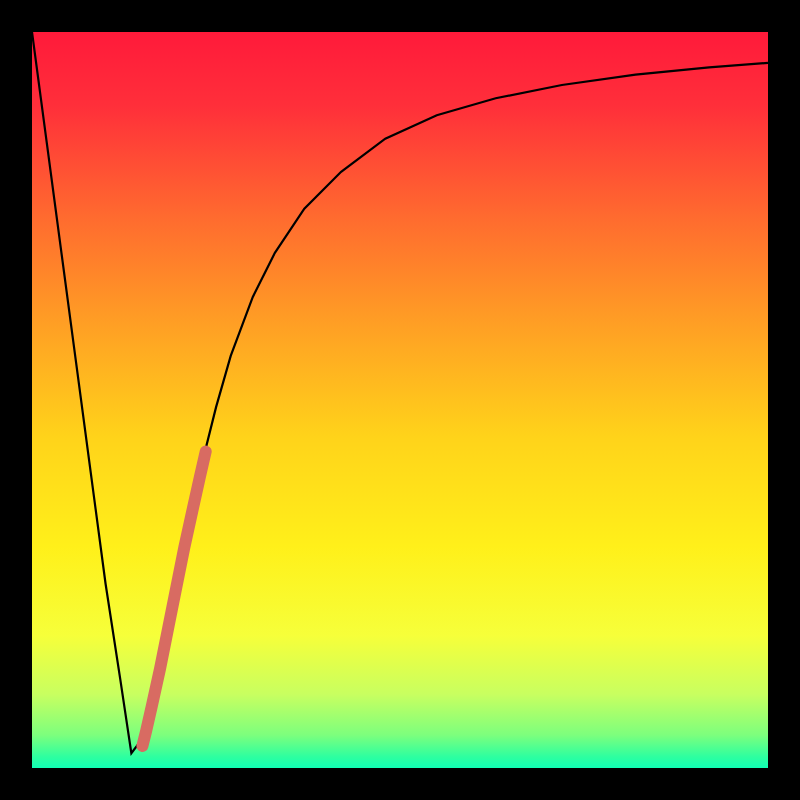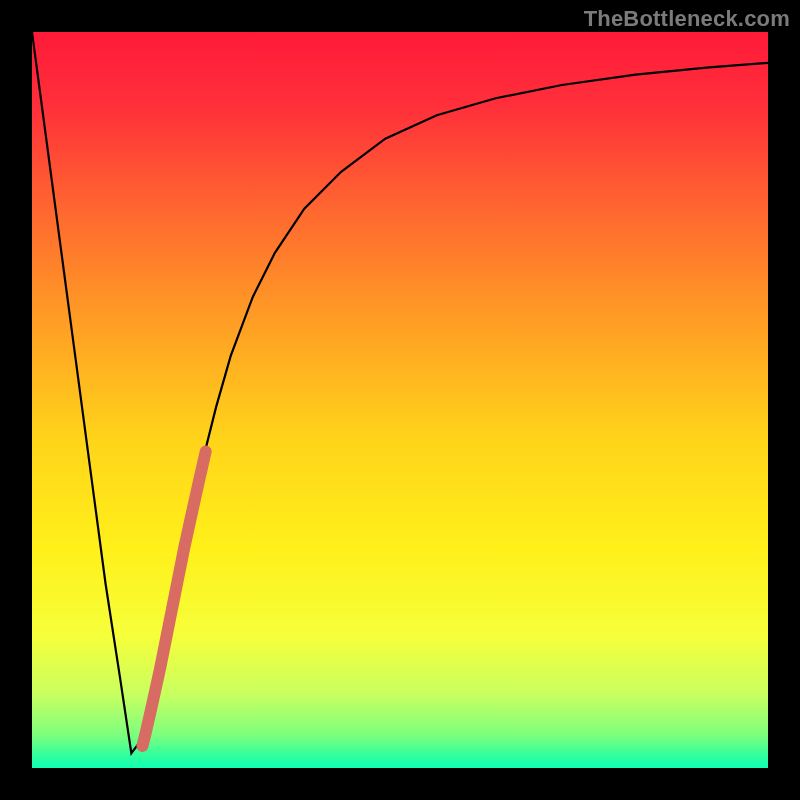--- a/index.html
+++ b/index.html
@@ -73,14 +73,13 @@
       </defs>
       <rect x="0" y="0" width="736" height="736" fill="url(#bg)"></rect>
     </svg>
 
     <svg class="curve" viewBox="0 0 736 736" preserveAspectRatio="none">
       <path id="series-main" fill="none" stroke="#000000" stroke-width="2.2" d="M0.00 0.00 L14.72 110.40 L29.44 220.80 L44.16 331.20 L58.88 441.60 L73.60 552.00 L88.32 647.68 L99.36 721.28 L110.40 706.56 L125.12 647.68 L139.84 574.08 L154.56 500.48 L169.28 434.24 L184.00 375.36 L198.72 323.84 L220.80 264.96 L242.88 220.80 L272.32 176.64 L309.12 139.84 L353.28 106.72 L404.80 83.17 L463.68 66.24 L529.92 52.99 L603.52 42.69 L677.12 35.33 L736.00 30.91"></path>
       <path id="series-highlight" fill="none" stroke="#d86b62" stroke-width="12" stroke-linecap="round" d="M110.40 713.92 L114.08 699.20 L119.97 673.44 L128.06 636.64 L136.16 596.16 L144.26 555.68 L152.35 515.20 L160.45 478.40 L167.81 445.28 L173.70 419.52"></path>
     </svg>
   </div>
 
-  <div class="watermark">TheBottleneck.com</div>
 </div>
 
 </body></html>

